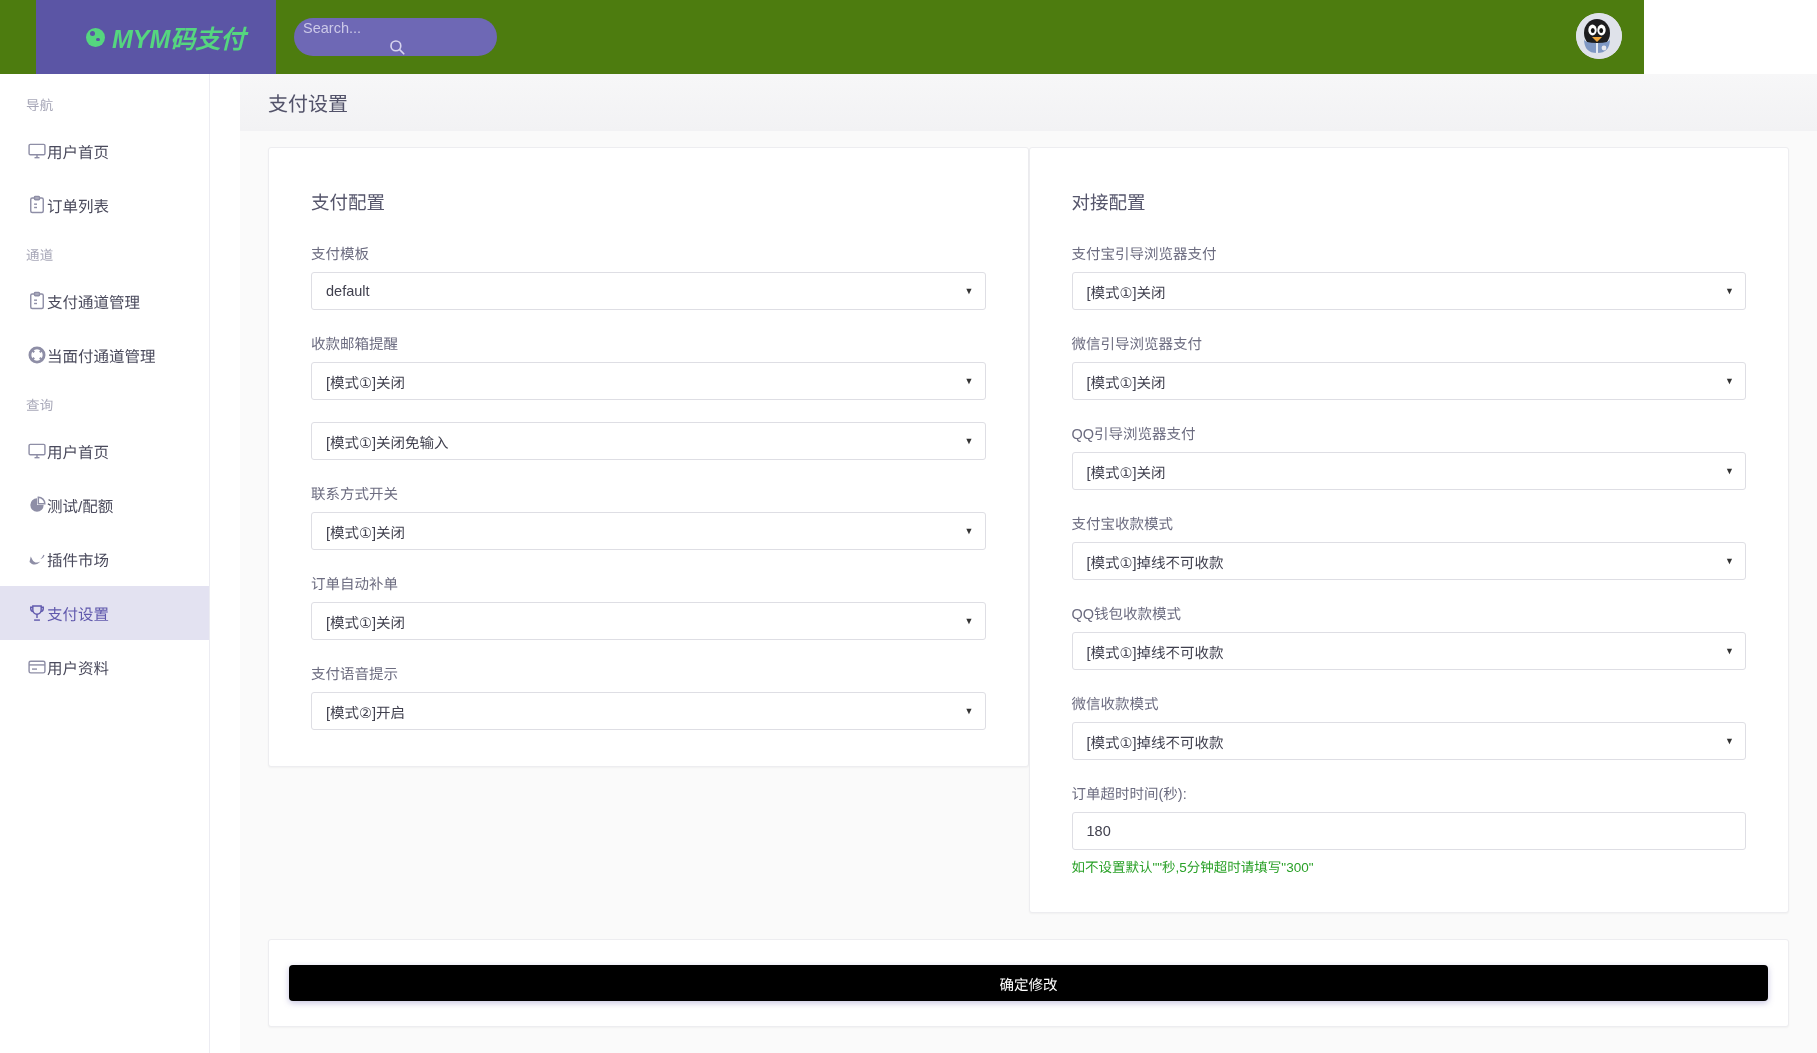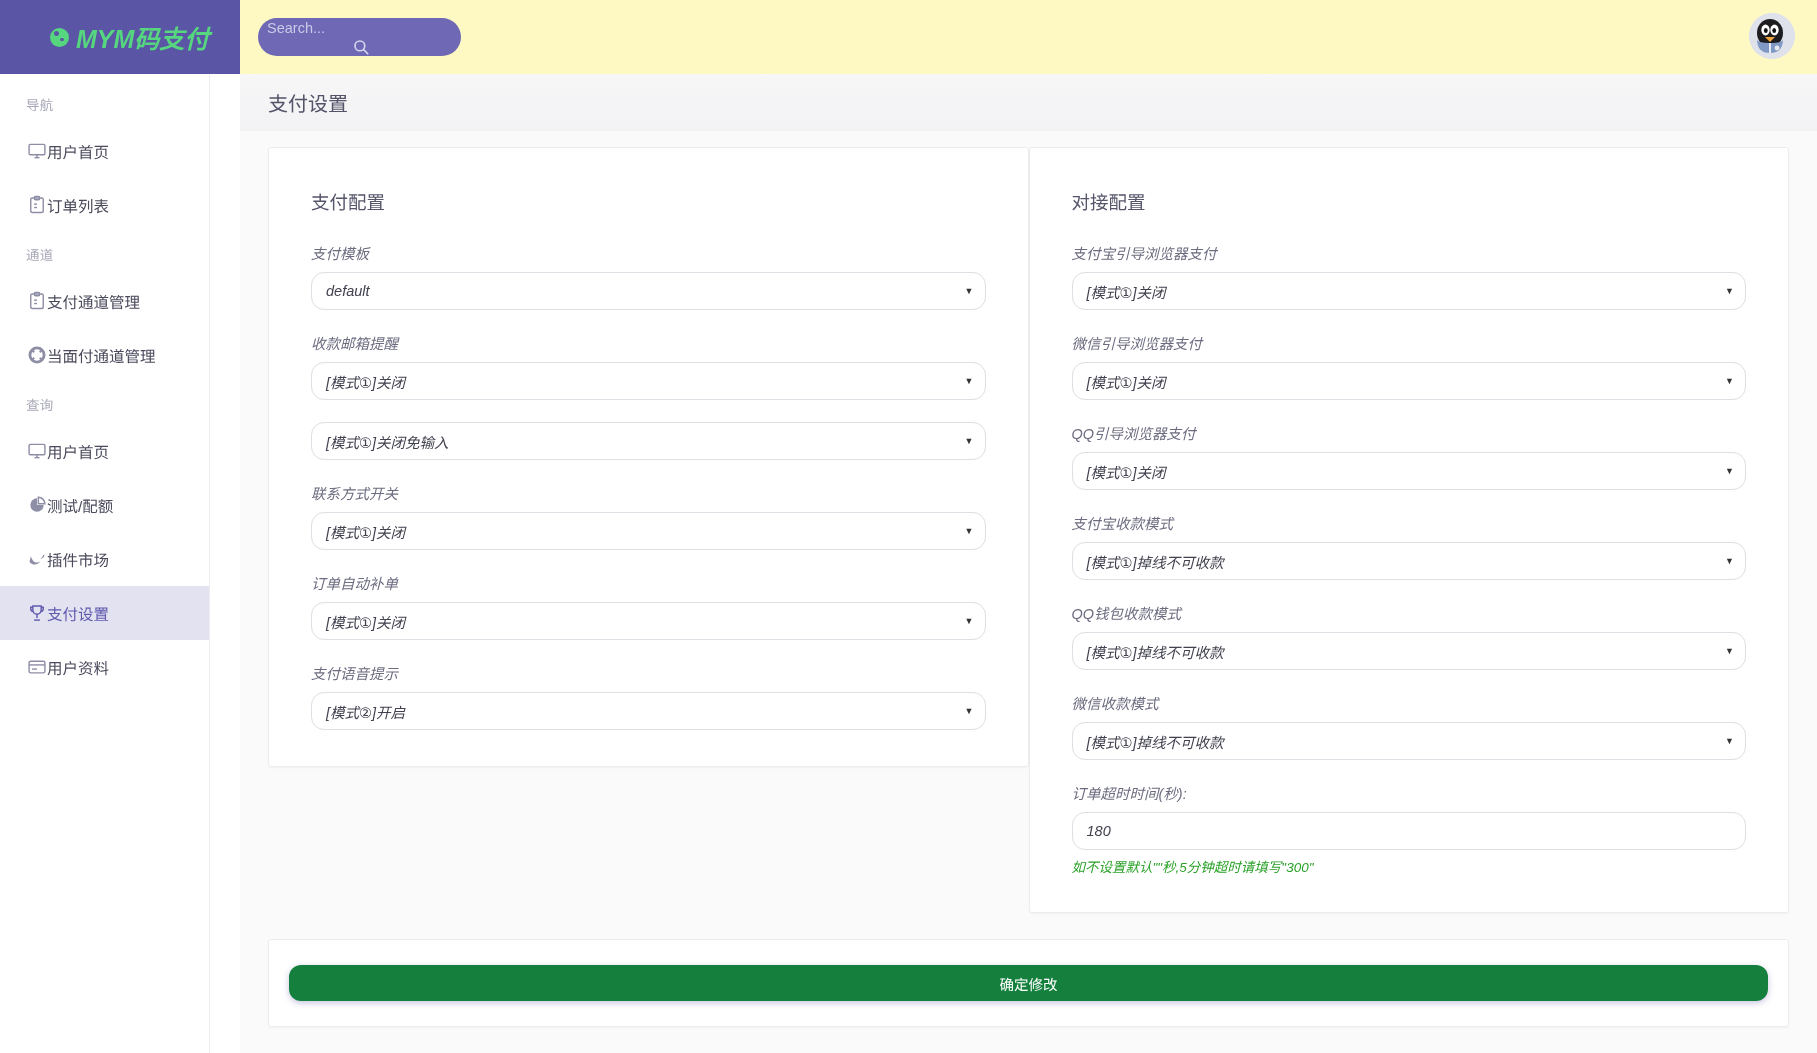--- a/index.html
+++ b/index.html
@@ -14,26 +14,27 @@
     font-family: "Liberation Sans", "DejaVu Sans", sans-serif;
     background: #ffffff;
     color: #3a3a4a;
     font-size: 15px;
   }
 
   
   .topbar {
     position: absolute;
     top: 0; left: 0;
-    width: 1817px;
+    width: 1644px;
     height: 74px;
-    background: #fef9c3;
+    background: #4d7c0f;
     display: flex;
     align-items: center;
     z-index: 10;
+    padding-left: 36px;
   }
 
   .brand {
     width: 240px;
     flex: 0 0 240px;
     display: flex;
     align-items: center;
     gap: 7px;
     padding-left: 50px;
     height: 74px;
@@ -192,36 +193,36 @@
   .card.left  { align-self: flex-start; }
   .card.right { align-self: flex-start; }
 
   .card-title {
     font-size: 18.5px;
     color: #55556b;
     margin-bottom: 28px;
     font-weight: normal;
   }
 
-  .field { margin-bottom: 22px; font-style: italic; }
+  .field { margin-bottom: 22px; }
   .field:last-child { margin-bottom: 0; }
 
   .field-label {
     display: block;
     font-size: 14.5px;
     color: #6c6c80;
     margin-bottom: 9px;
   }
 
   .select-box, .text-box {
     position: relative;
     width: 100%;
     height: 38px;
     border: 1px solid #dedee4;
-    border-radius: 13px;
+    border-radius: 3px;
     background: #fff;
     display: flex;
     align-items: center;
     padding: 0 14px;
     font-size: 14.5px;
     color: #41414f;
     cursor: pointer;
   }
   .text-box { cursor: text; }
 
@@ -247,23 +248,23 @@
     border: 1px solid #ededf0;
     border-radius: 3px;
     box-shadow: 0 1px 2px rgba(0,0,0,.04);
     margin-top: 26px;
     padding: 25px 20px;
   }
   .submit-btn {
     display: block;
     width: 100%;
     height: 36px;
-    background: #15803d;
+    background: #000000;
     border: none;
-    border-radius: 12px;
+    border-radius: 4px;
     color: #ffffff;
     font-size: 14.5px;
     font-family: inherit;
     cursor: pointer;
     box-shadow: 0 2px 6px rgba(93,87,168,.35);
   }
 </style>
 </head>
 <body>
 

